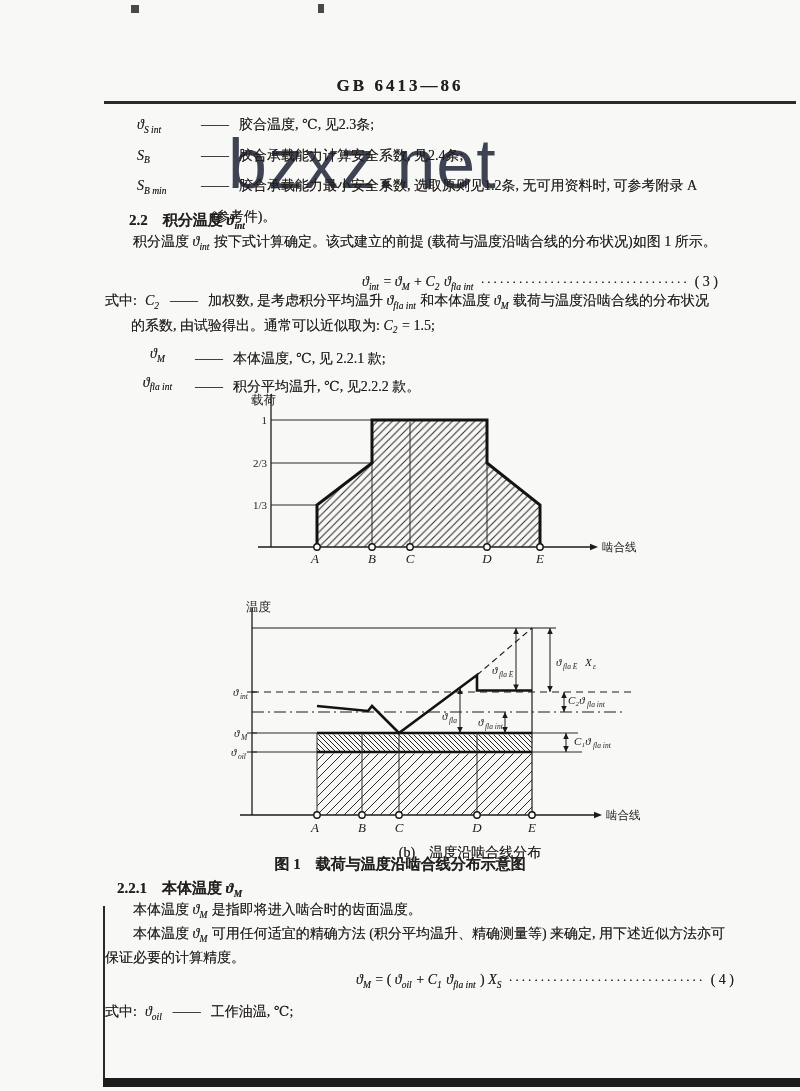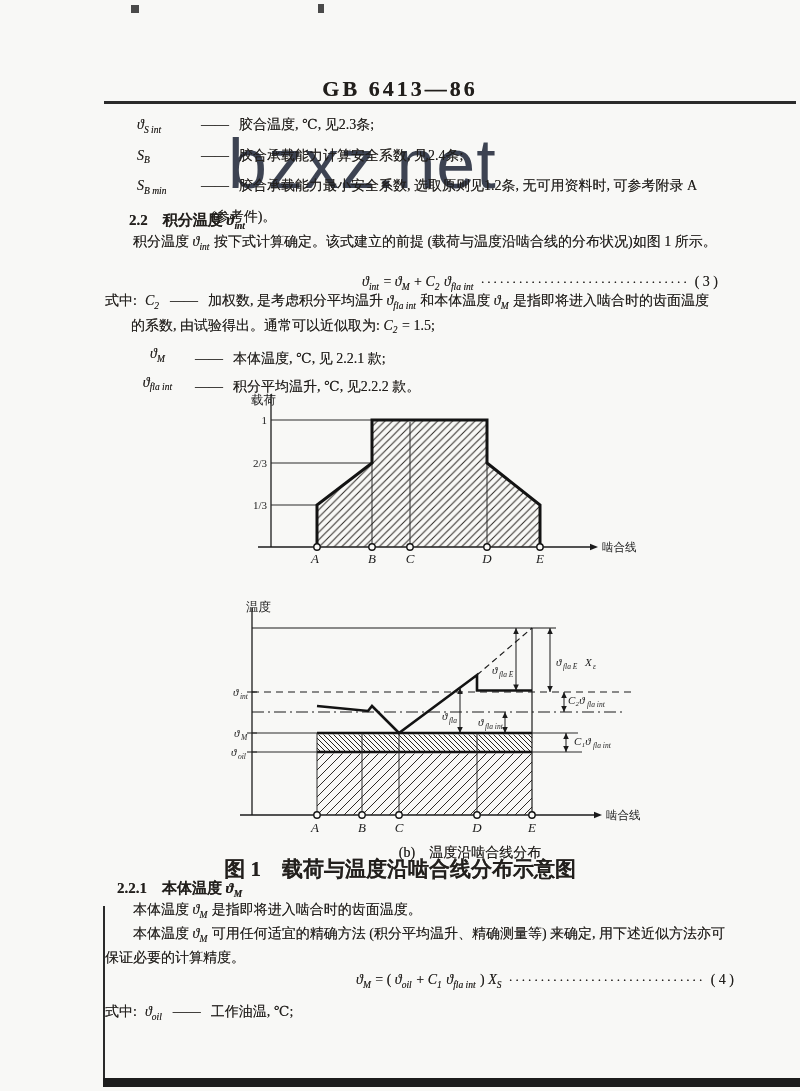--- a/index.html
+++ b/index.html
@@ -6,21 +6,21 @@
   body{
     width:800px;height:1091px;position:relative;overflow:hidden;
     background:#f8f8f6;color:#221f1c;
     font-family:"Liberation Serif","DejaVu Serif",serif;
     font-size:14px;
   }
   .abs{position:absolute;}
   .txt{text-shadow:0 0 .5px rgba(20,18,15,.6);}
   .it{font-style:italic;}
   .rsub{font-style:italic;font-size:9.5px;vertical-align:-3.5px;margin-right:1px;letter-spacing:0;}
-  .hdr{top:76px;left:0;width:800px;text-align:center;font-weight:bold;font-size:22px;letter-spacing:3px;}
+  .hdr{top:76px;left:0;width:800px;text-align:center;font-weight:bold;font-size:17px;letter-spacing:3px;}
   .rule{top:101px;left:104px;width:692px;height:3px;background:#2b2b2b;}
   .wm{top:124px;left:228px;font-family:"Liberation Sans","DejaVu Sans",sans-serif;
       font-weight:normal;font-size:70px;letter-spacing:1px;color:#0f172a;opacity:.8;z-index:0;}
   .content{z-index:1;}
   .defs{top:112px;left:105px;width:690px;line-height:26px;}
   .defrow{display:flex;align-items:baseline;}
   .defsym{margin-left:32px;min-width:60px;white-space:nowrap;}
   .defdash{margin:0 10px 0 4px;white-space:nowrap;}
   .defdesc{white-space:nowrap;}
   .defcont{margin-left:106px;}
@@ -39,21 +39,21 @@
   .wsym1{margin-left:8px;white-space:nowrap;}
   .wdash{margin:0 10px;white-space:nowrap;}
   .wcont{margin-left:26px;white-space:nowrap;}
   .wrow{display:flex;align-items:flex-end;margin-top:4px;}
   .wsym{margin-left:26px;min-width:54px;text-align:center;white-space:nowrap;}
   .figa{top:388px;left:238px;width:430px;height:212px;}
   .figb{top:596px;left:230px;width:480px;height:270px;}
   .figcap{position:absolute;left:0;width:100%;text-align:center;font-size:14px;}
   .capa{top:180px;}
   .capb{top:248px;}
-  .fig1cap{top:855px;left:0;width:800px;text-align:center;font-weight:bold;font-size:21px;}
+  .fig1cap{top:855px;left:0;width:800px;text-align:center;font-weight:bold;font-size:15px;}
   .sec221{top:879px;left:117px;}
   .p221a{top:901px;left:105px;width:692px;text-indent:28px;white-space:nowrap;}
   .p221b1{top:925px;left:105px;width:692px;text-indent:28px;white-space:nowrap;}
   .p221b2{top:949px;left:105px;width:692px;white-space:nowrap;}
   .lastrow{top:1003px;left:105px;display:flex;align-items:baseline;white-space:nowrap;}
   .edgeL{left:103px;top:906px;width:2px;height:174px;background:#2a2a2a;}
   .edgeB{left:103px;top:1078px;width:697px;height:9px;background:#1d1d1d;}
   .tm{background:#4a4a4a;}
   svg text{font-family:"Liberation Serif","DejaVu Serif",serif;fill:#1b1b1b;}
   .svgcjk{font-size:12.5px;}
@@ -99,21 +99,21 @@
   <span class="fbody"><span class="it">ϑ</span><span class="rsub">int</span><span> = </span><span class="it">ϑ</span><span class="rsub">M</span><span> + </span><span class="it">C</span><span class="rsub">2</span><span> </span><span class="it">ϑ</span><span class="rsub">fla int</span></span>
   <span class="dots">················································</span>
   <span class="fnum">( 3 )</span>
 </div>
 
 <div class="abs wblock txt content">
   <div class="wline1">
     <span class="wlead">式中:</span>
     <span class="wsym1"><span class="it">C</span><span class="rsub">2</span></span>
     <span class="wdash">——</span>
-    <span><span>加权数, 是考虑积分平均温升 </span><span class="it">ϑ</span><span class="rsub">fla int</span><span> 和本体温度 </span><span class="it">ϑ</span><span class="rsub">M</span><span> 是指即将进入啮合时的齿面温度</span></span>
+    <span><span>加权数, 是考虑积分平均温升 </span><span class="it">ϑ</span><span class="rsub">fla int</span><span> 和本体温度 </span><span class="it">ϑ</span><span class="rsub">M</span><span> 载荷与温度沿啮合线的分布状况</span></span>
   </div>
   <div class="wcont"><span>的系数, 由试验得出。通常可以近似取为: </span><span class="it">C</span><span class="rsub">2</span><span> = 1.5;</span></div>
   <div class="wrow">
     <span class="wsym"><span class="it">ϑ</span><span class="rsub">M</span></span>
     <span class="wdash">——</span>
     <span>本体温度, ℃, 见 2.2.1 款;</span>
   </div>
   <div class="wrow">
     <span class="wsym"><span class="it">ϑ</span><span class="rsub">fla int</span></span>
     <span class="wdash">——</span>

